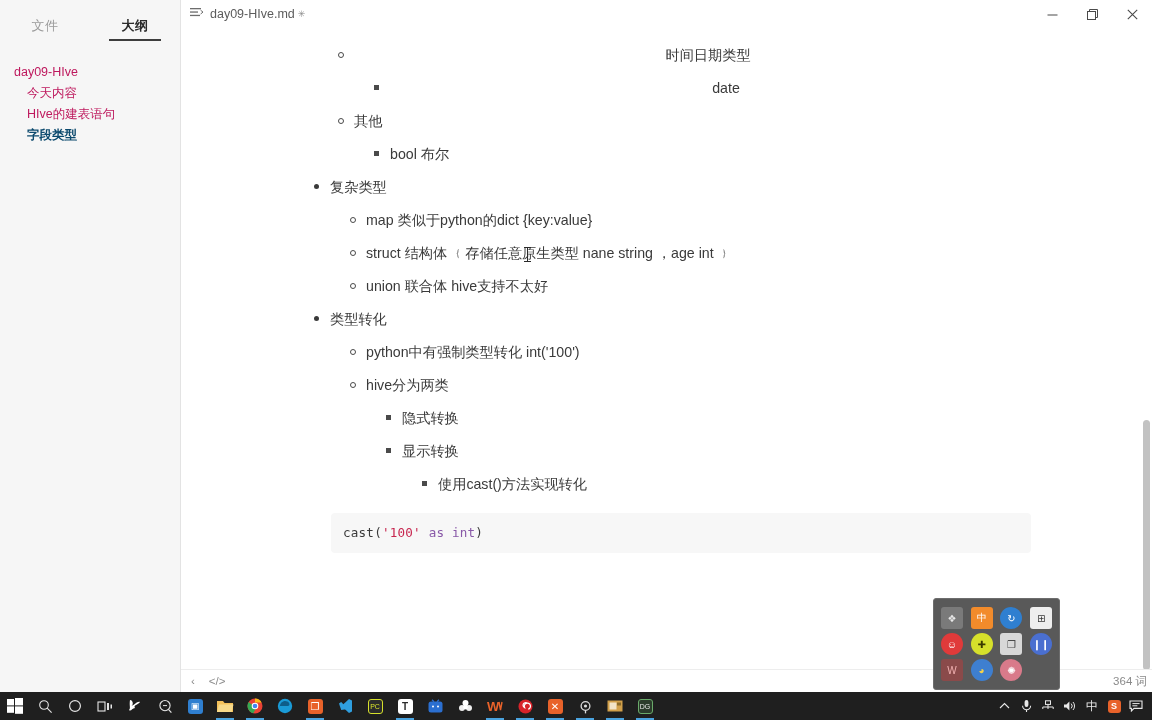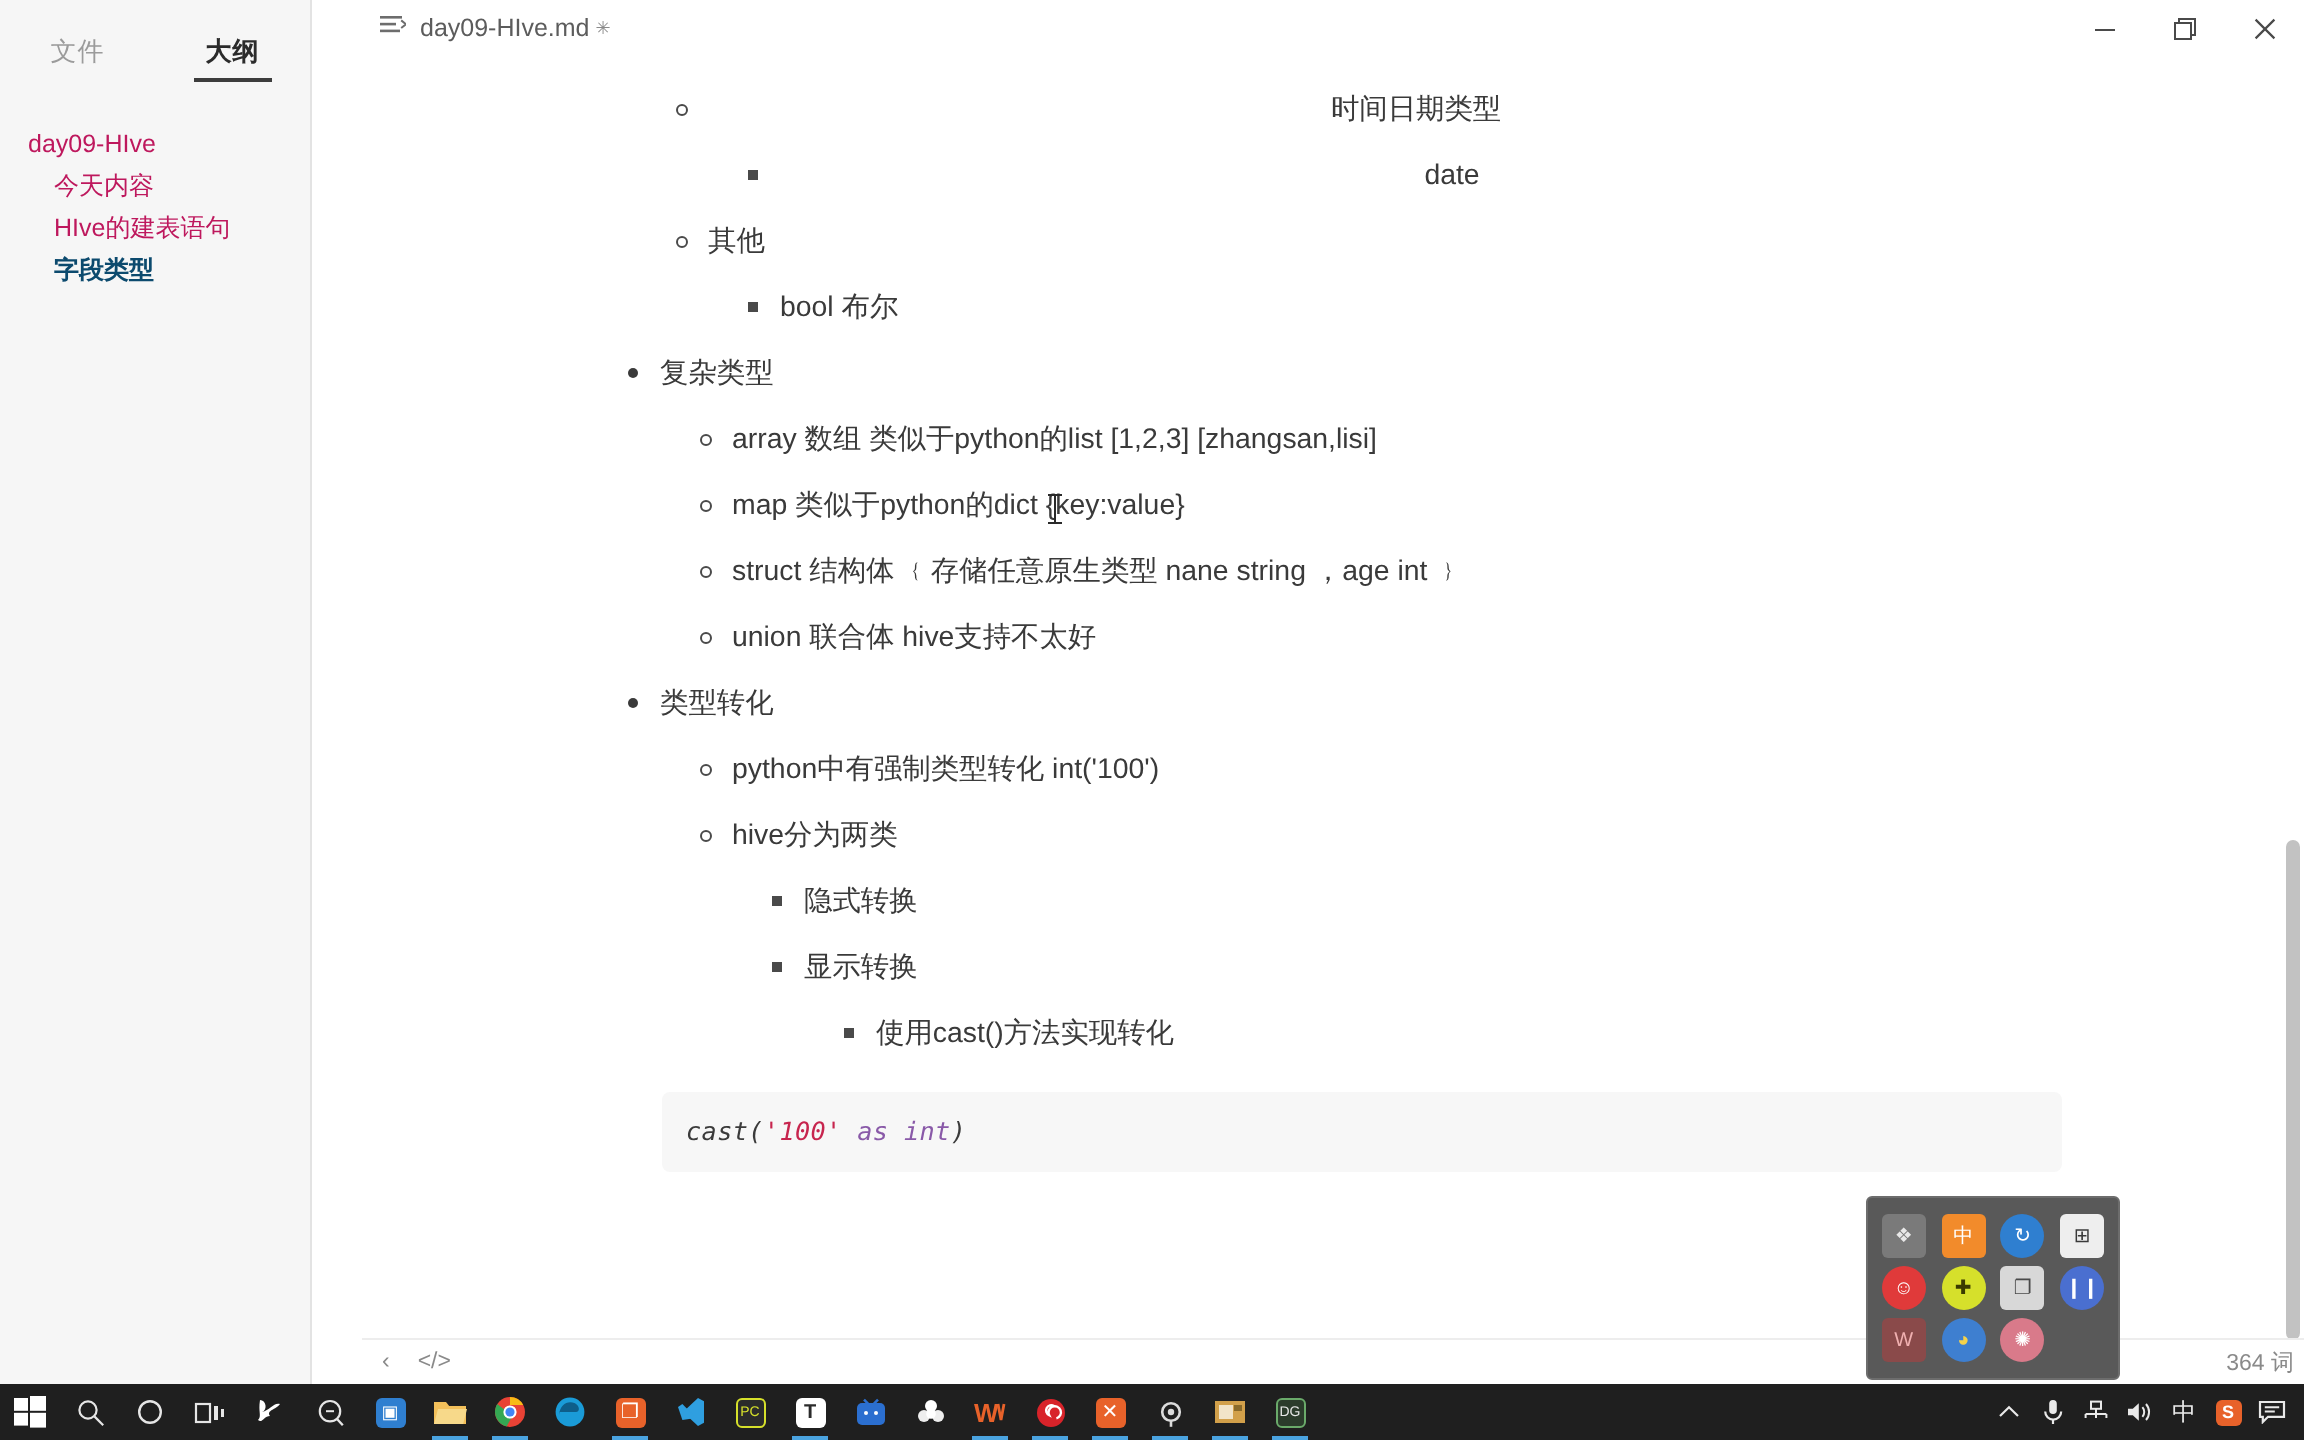--- a/index.html
+++ b/index.html
@@ -11,21 +11,21 @@
   }
   #app {
     position: relative;
     width: 1152px; height: 720px;
     background: #fff;
   }
 
   
   .sidebar {
     position: absolute; left: 0; top: 0;
-    width: 156px; height: 692px;
+    width: 181px; height: 692px;
     background: #f6f6f6;
     border-right: 1px solid #e3e3e3;
   }
   .side-tabs {
     display: flex; height: 47px;
     align-items: flex-start;
   }
   .side-tab {
     flex: 1 1 50%;
     text-align: center;
@@ -135,21 +135,20 @@
   .code-block {
     margin: 18px 0 0 20px;
     background: #f7f7f7;
     border-radius: 4px;
     padding: 10px 12px;
     width: 700px;
     font-family: "DejaVu Sans Mono", "Liberation Mono", monospace;
     font-size: 12.6px;
     color: #3b3b3b;
     letter-spacing: .2px;
-    font-style: italic;
   }
   .tok-str { color: #c7254e; }
   .tok-kw  { color: #8959a8; }
 
   
   .caret {
     position: absolute;
     left: 346px; top: 219px;
     width: 1px; height: 15px;
     background: #2a2a2a;
@@ -310,23 +309,20 @@
             <ul class="sub">
               <li class="node b-square">
                 <span class="txt">bool 布尔</span>
               </li>
             </ul>
           </li>
 
           <li class="node b-disc">
             <span class="txt">复杂类型</span>
             <ul class="sub">
-              <li class="node b-circle">
-                <span class="txt">array  数组 类似于python的list   [1,2,3]  [zhangsan,lisi]</span>
-              </li>
               <li class="node b-circle">
                 <span class="txt">map   类似于python的dict  {key:value}</span>
               </li>
               <li class="node b-circle">
                 <span class="txt">struct  结构体 ﹛存储任意原生类型   nane  string ，age int  ﹜</span>
               </li>
               <li class="node b-circle">
                 <span class="txt">union  联合体   hive支持不太好</span>
               </li>
             </ul>

